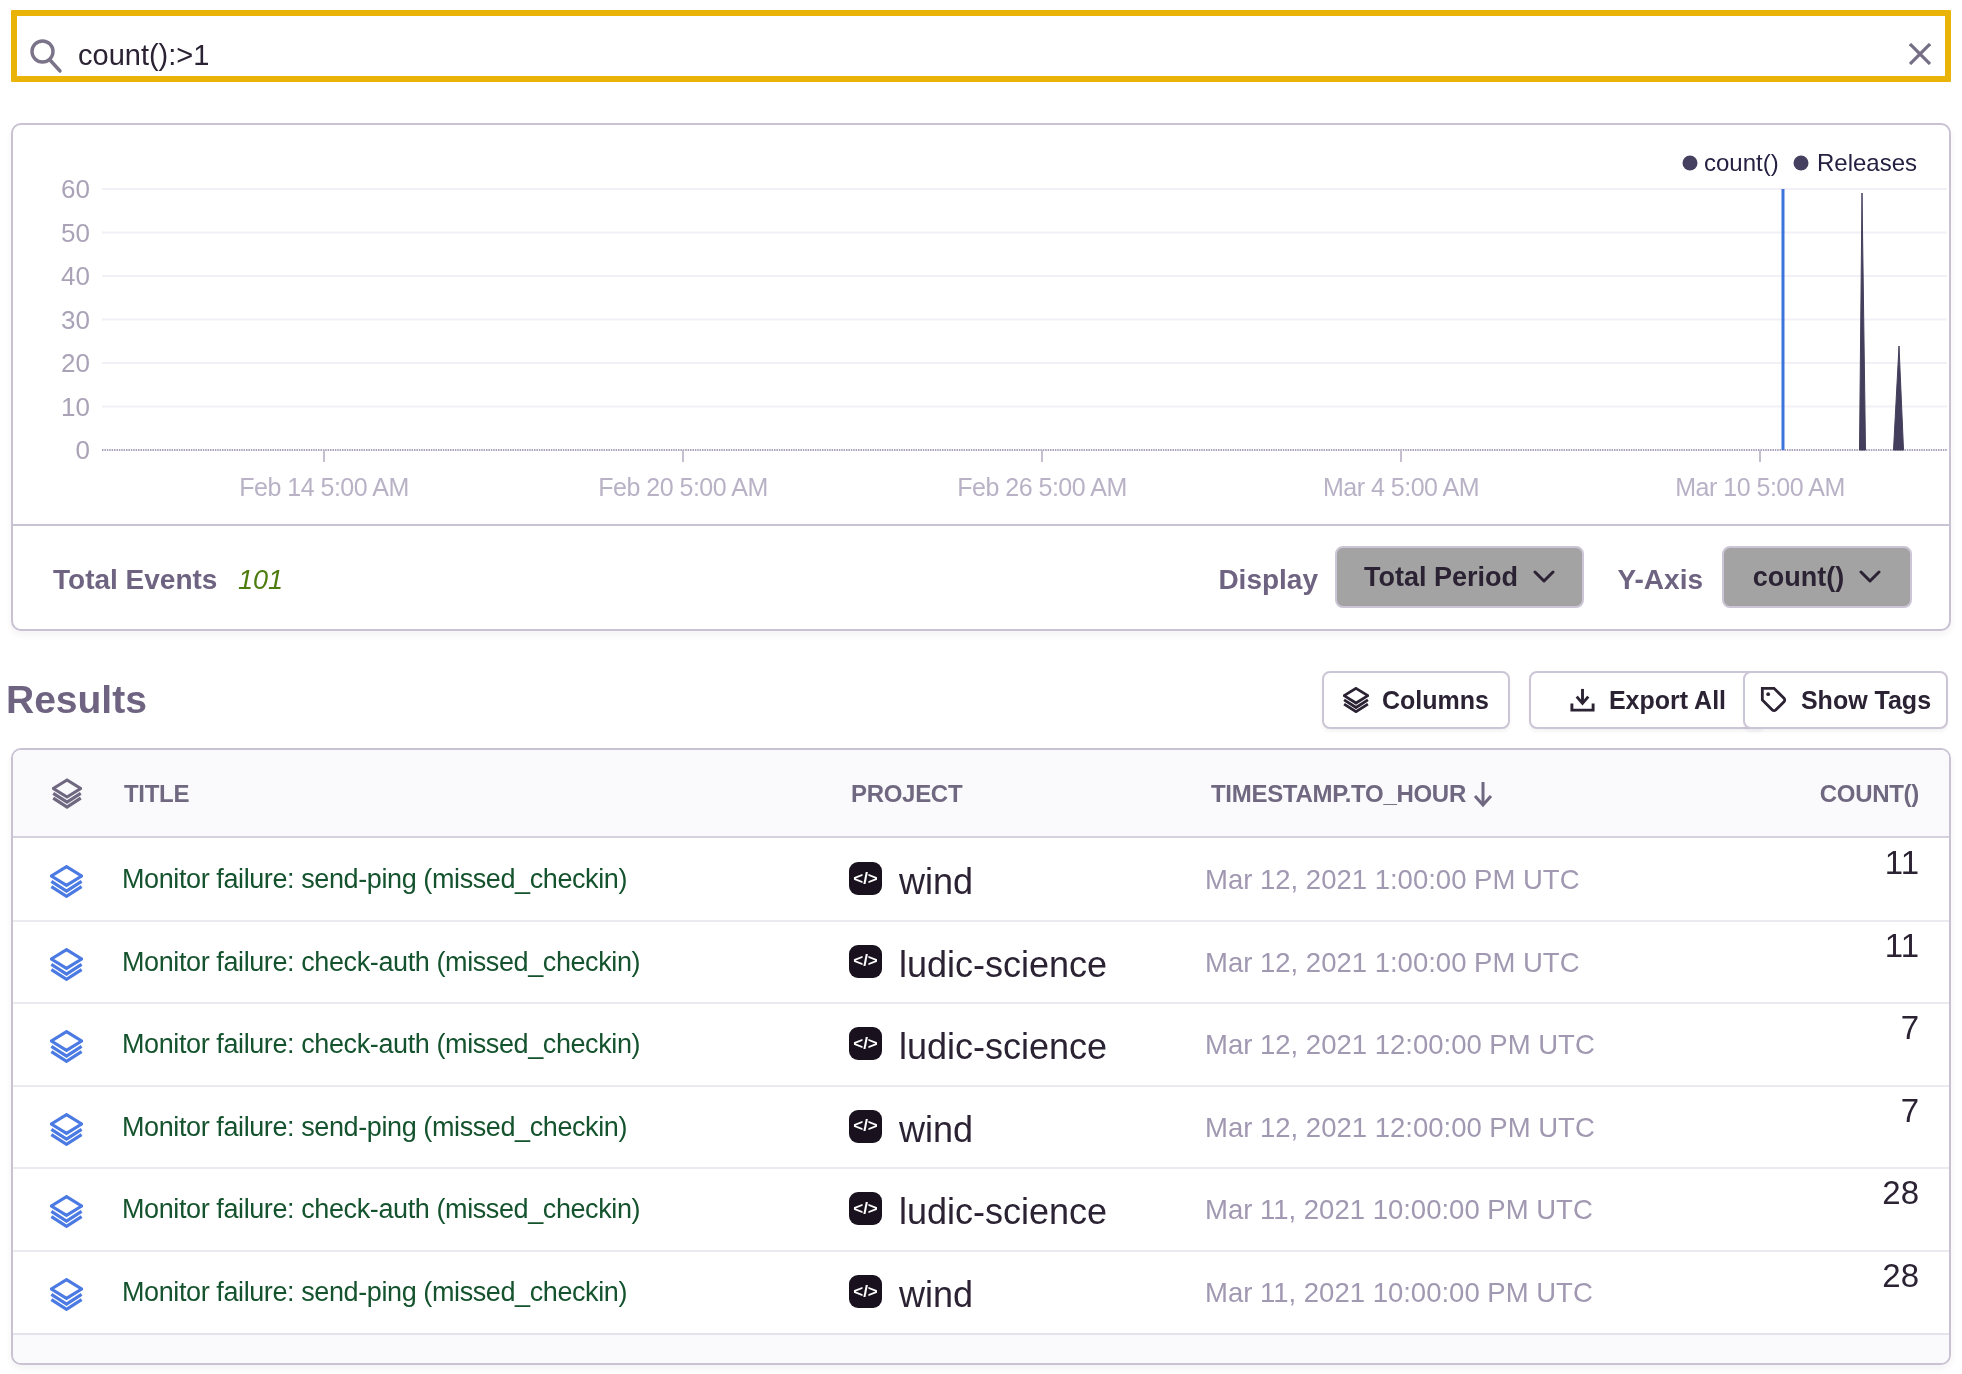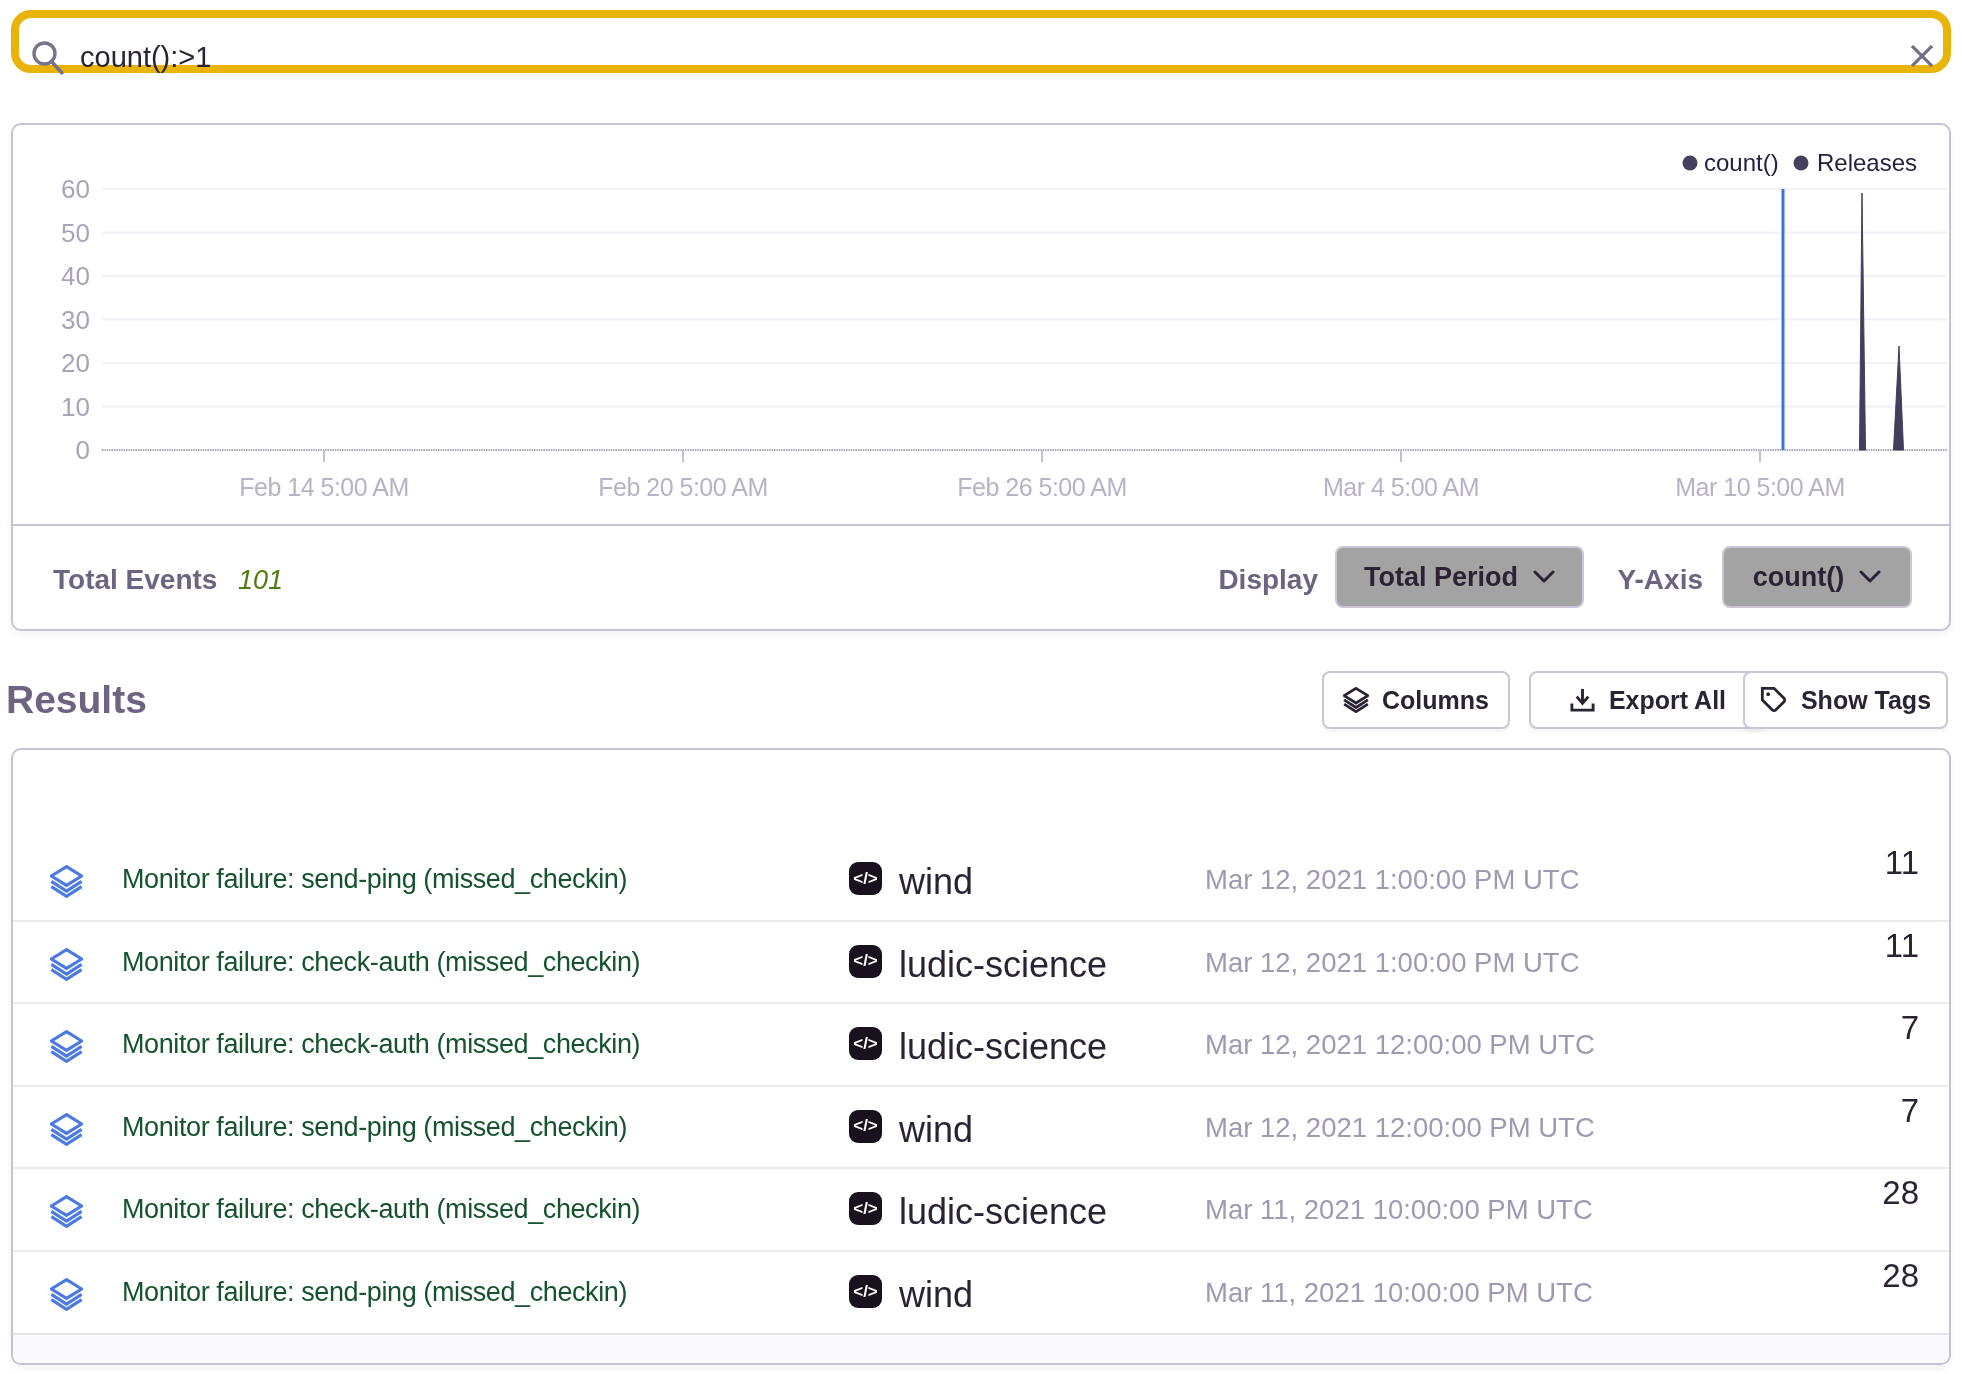--- a/index.html
+++ b/index.html
@@ -1,22 +1,22 @@
 <!DOCTYPE html>
 <html><head>
 <meta charset="utf-8">
 <style>
 * { margin:0; padding:0; box-sizing:border-box; }
 html,body { width:1962px; height:1374px; background:#fff; font-family:"Liberation Sans",sans-serif; position:relative; overflow:hidden; }
 .abs { position:absolute; }
 
 
 #search {
-  left:11px; top:10px; width:1940px; height:63px;
-  border:8px solid #eab308; border-radius:20px; background:#fff;
+  left:11px; top:10px; width:1940px; height:72px;
+  border:6px solid #eab308; border-radius:1px; background:#fff;
 }
 #search .q { position:absolute; left:61px; top:23px; font-size:29px; color:#2b2233; }
 
 
 #chartpanel {
   left:11px; top:123px; width:1940px; height:508px;
   border:2px solid #c9c2d3; border-radius:10px; background:#fff;
   box-shadow:0 4px 6px rgba(64,52,86,0.06);
 }
 #chartfooter {
@@ -167,20 +167,35 @@
 </div>
 <div class="btn" style="left:1743px; width:205px;">
   <svg width="28" height="28" viewBox="0 0 24 24">
     <path d="M20.59 13.41l-7.17 7.17a2 2 0 0 1-2.83 0L2 12V2h10l8.59 8.59a2 2 0 0 1 0 2.83z" fill="none" stroke="#2b2233" stroke-width="2.4"></path>
     <circle cx="7" cy="7" r="1.6" fill="#2b2233"></circle>
   </svg>
   <span>Show Tags</span>
 </div>
 
 <div id="table" class="abs">
+  <div id="thead">
+    <svg class="icon" style="left:39px; top:28px;" width="30" height="31" viewBox="0 0 36 36">
+      <polygon points="18,1.8 34.5,12 18,22.2 1.5,12" fill="none" stroke="#6f6880" stroke-width="3.8"></polygon>
+      <polyline points="1.5,17.8 18,28.4 34.5,17.8" fill="none" stroke="#6f6880" stroke-width="3.8"></polyline>
+      <polyline points="1.5,23.6 18,34.2 34.5,23.6" fill="none" stroke="#6f6880" stroke-width="3.8"></polyline>
+    </svg>
+    <span class="th" style="left:111px;">TITLE</span>
+    <span class="th" style="left:838px;">PROJECT</span>
+    <span class="th" style="left:1198px;">TIMESTAMP.TO_HOUR</span>
+    <svg class="icon" style="left:1458px; top:30px;" width="24" height="28" viewBox="0 0 24 28">
+      <line x1="12" y1="2" x2="12" y2="24" stroke="#6f6880" stroke-width="3"></line>
+      <polyline points="4,16 12,25 20,16" fill="none" stroke="#6f6880" stroke-width="3"></polyline>
+    </svg>
+    <span class="th" style="right:30px;">COUNT()</span>
+  </div>
   <div id="tbody" style="position:absolute; left:0; top:88px; width:1936px;">
   <div class="row" style="top:0.0px;">
     <svg class="icon" style="left:37px; top:27px;" width="33" height="33" viewBox="0 0 36 36">
       <polygon points="18,1.8 34.5,12 18,22.2 1.5,12" fill="none" stroke="#4b7ae2" stroke-width="3.4"></polygon>
       <polyline points="1.5,17.8 18,28.4 34.5,17.8" fill="none" stroke="#4b7ae2" stroke-width="3.4"></polyline>
       <polyline points="1.5,23.6 18,34.2 34.5,23.6" fill="none" stroke="#4b7ae2" stroke-width="3.4"></polyline>
     </svg>
     <span class="rtitle">Monitor failure: send-ping (missed_checkin)</span>
     <span class="badge">&lt;/&gt;</span>
     <span class="pname">wind</span>

